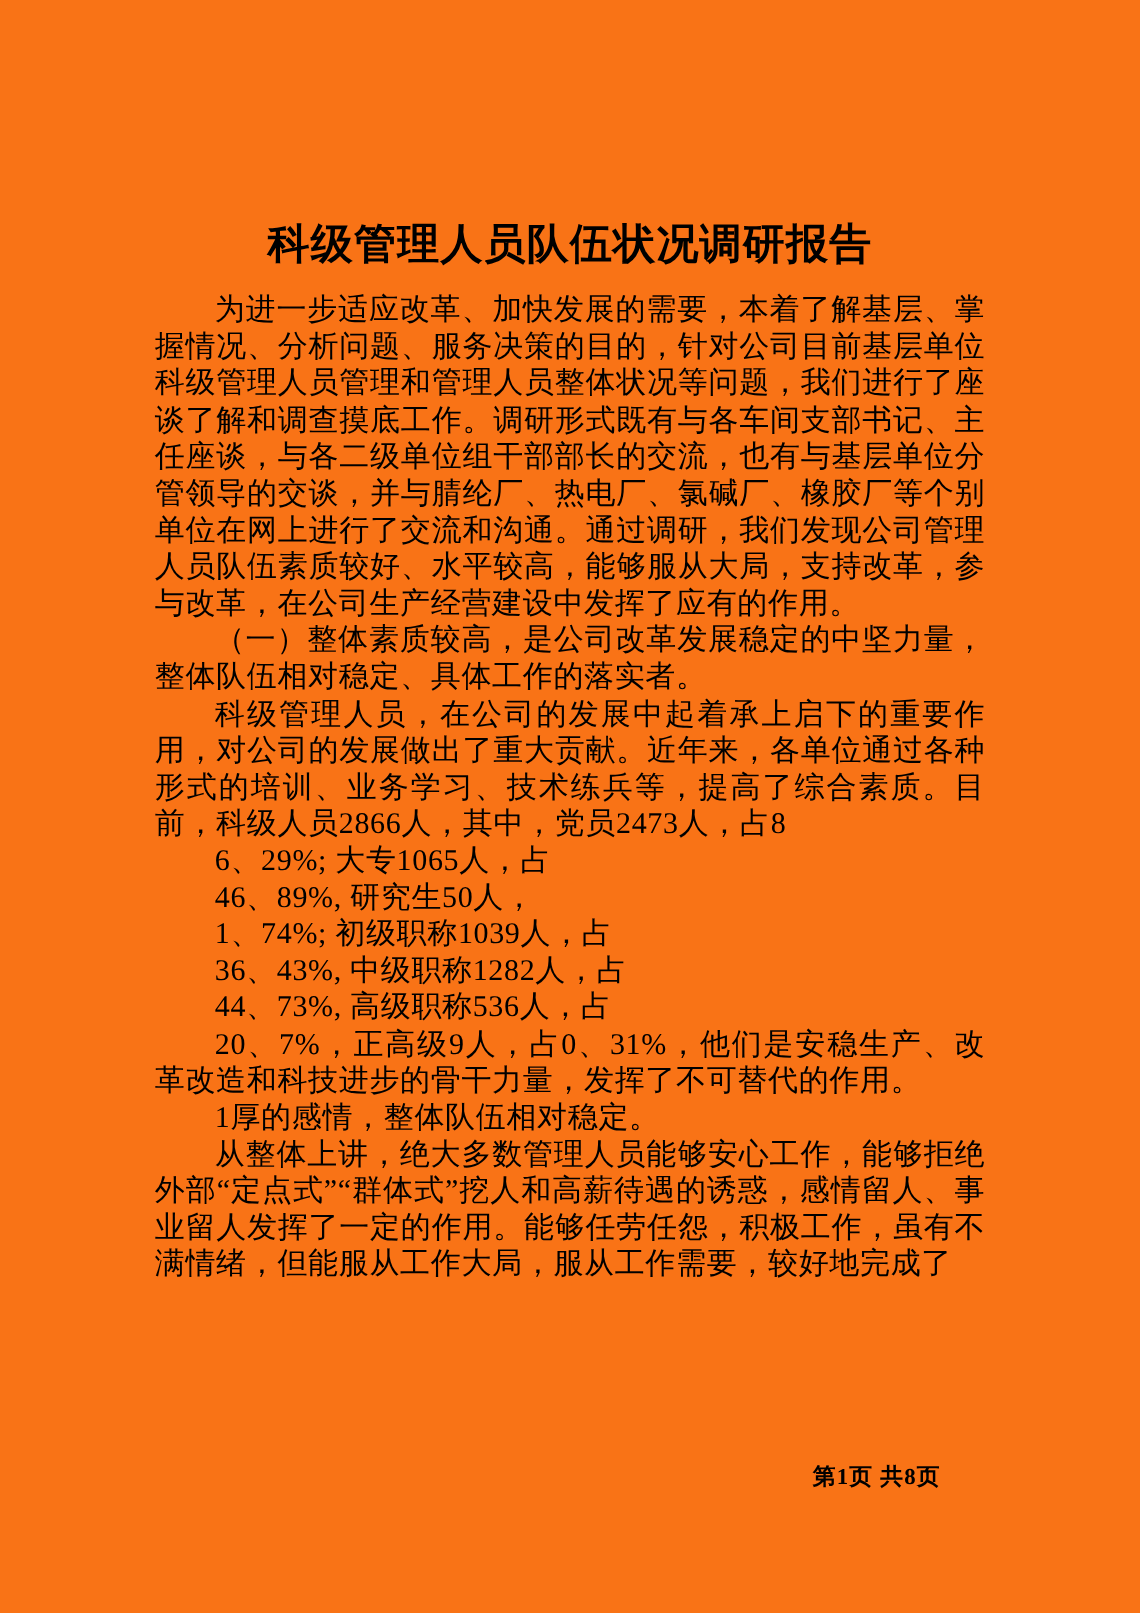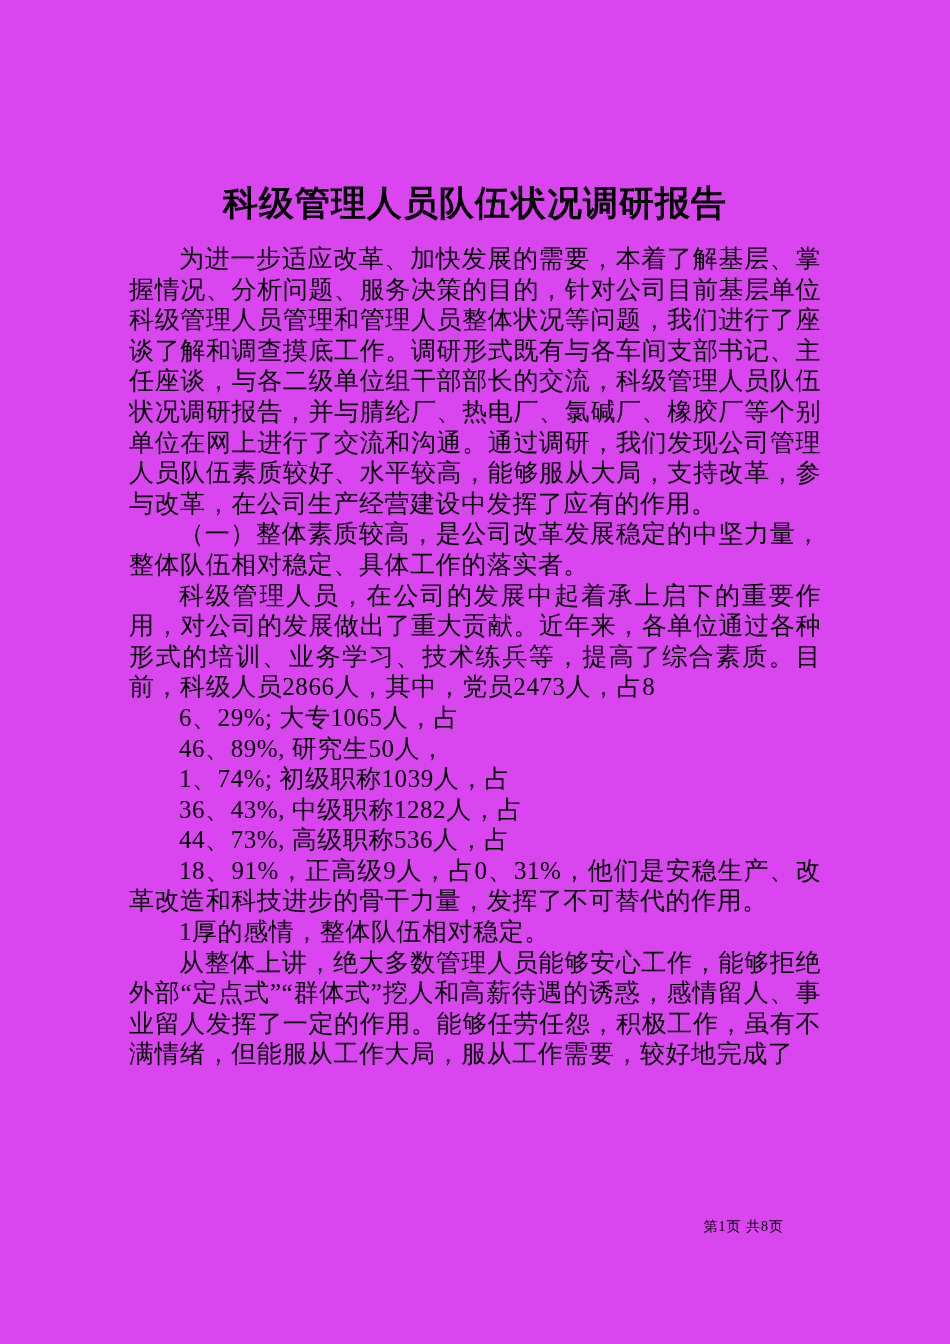--- a/index.html
+++ b/index.html
@@ -4,21 +4,21 @@
 <style>
   html, body {
     margin: 0;
     padding: 0;
     background: #ffffff;
   }
   .page {
     position: relative;
     width: 950px;
     height: 1344px;
-    background: #d946ef;
+    background: #f97316;
     overflow: hidden;
     font-family: "Liberation Serif", "DejaVu Serif", serif;
     color: #000000;
   }
   .content {
     position: absolute;
     left: 129px;
     top: 180px;
     width: 692px;
   }
@@ -37,41 +37,42 @@
     letter-spacing: 0.55px;
     text-align: justify;
     text-justify: inter-ideograph;
     text-indent: 2em;
     word-break: break-all;
   }
   .footer {
     position: absolute;
     top: 1218px;
     right: 166px;
-    font-size: 14px;
+    font-size: 19px;
     letter-spacing: 1px;
     color: #000000;
+    font-weight: bold;
   }
 </style>
 </head>
 <body>
 
 <div class="page">
   <div class="content">
     <h1 class="doc-title">科级管理人员队伍状况调研报告</h1>
     <div class="paragraphs">
-        <p>为进一步适应改革、加快发展的需要，本着了解基层、掌握情况、分析问题、服务决策的目的，针对公司目前基层单位科级管理人员管理和管理人员整体状况等问题，我们进行了座谈了解和调查摸底工作。调研形式既有与各车间支部书记、主任座谈，与各二级单位组干部部长的交流，科级管理人员队伍状况调研报告，并与腈纶厂、热电厂、氯碱厂、橡胶厂等个别单位在网上进行了交流和沟通。通过调研，我们发现公司管理人员队伍素质较好、水平较高，能够服从大局，支持改革，参与改革，在公司生产经营建设中发挥了应有的作用。</p>
+        <p>为进一步适应改革、加快发展的需要，本着了解基层、掌握情况、分析问题、服务决策的目的，针对公司目前基层单位科级管理人员管理和管理人员整体状况等问题，我们进行了座谈了解和调查摸底工作。调研形式既有与各车间支部书记、主任座谈，与各二级单位组干部部长的交流，也有与基层单位分管领导的交谈，并与腈纶厂、热电厂、氯碱厂、橡胶厂等个别单位在网上进行了交流和沟通。通过调研，我们发现公司管理人员队伍素质较好、水平较高，能够服从大局，支持改革，参与改革，在公司生产经营建设中发挥了应有的作用。</p>
         <p>（一）整体素质较高，是公司改革发展稳定的中坚力量，整体队伍相对稳定、具体工作的落实者。</p>
         <p>科级管理人员，在公司的发展中起着承上启下的重要作用，对公司的发展做出了重大贡献。近年来，各单位通过各种形式的培训、业务学习、技术练兵等，提高了综合素质。目前，科级人员2866人，其中，党员2473人，占8</p>
         <p>6、29%; 大专1065人，占</p>
         <p>46、89%, 研究生50人，</p>
         <p>1、74%; 初级职称1039人，占</p>
         <p>36、43%, 中级职称1282人，占</p>
         <p>44、73%, 高级职称536人，占</p>
-        <p>18、91%，正高级9人，占0、31%，他们是安稳生产、改革改造和科技进步的骨干力量，发挥了不可替代的作用。</p>
+        <p>20、7%，正高级9人，占0、31%，他们是安稳生产、改革改造和科技进步的骨干力量，发挥了不可替代的作用。</p>
         <p>1厚的感情，整体队伍相对稳定。</p>
         <p>从整体上讲，绝大多数管理人员能够安心工作，能够拒绝外部“定点式”“群体式”挖人和高薪待遇的诱惑，感情留人、事业留人发挥了一定的作用。能够任劳任怨，积极工作，虽有不满情绪，但能服从工作大局，服从工作需要，较好地完成了</p>
       </div>
   </div>
   <div class="footer">
     <span>第1页  共8页</span>
   </div>
 </div>
 
 </body></html>

